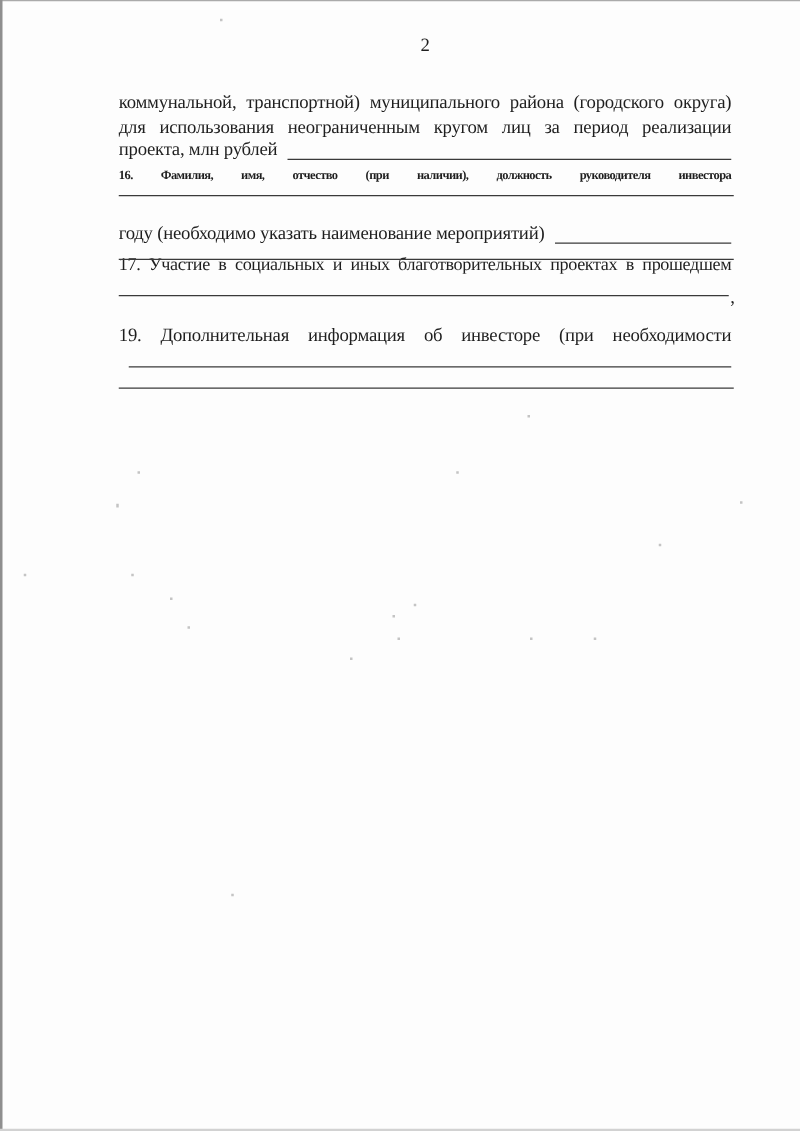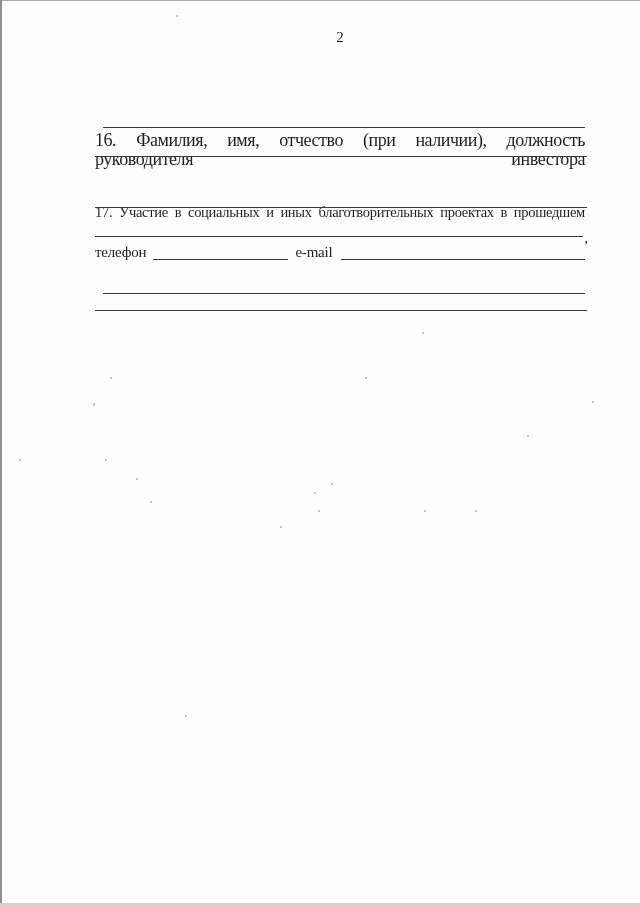--- a/index.html
+++ b/index.html
@@ -35,21 +35,21 @@
     font-size: 15px;
     letter-spacing: -0.2px;
     white-space: nowrap;
   }
   .just {
     white-space: normal;
     text-align: justify;
     text-align-last: justify;
   }
   .indent { text-indent: 33px; }
-  .tight     { font-size: 18px;   letter-spacing: -0.45px; }
+  .tight     { font-size: 10px;   letter-spacing: -0.45px; font-weight: bold; }
   .semitight { font-size: 14.5px; letter-spacing: -0.3px; margin-top: 44px; }
 
   .flexline { display: flex; align-items: flex-start; }
   .flexline .txt { flex: 0 0 auto; }
   .blank {
     height: 16px;
     border-bottom: 1px solid #3a3a3a;
   }
   .blank.fillrest { flex: 1 1 auto; margin-left: 8px; }
   .blank.phoneblank { flex: 0 0 135px; margin: 0 7px 0 7px; }
@@ -85,41 +85,43 @@
 <body>
 
 <div class="sheet">
 
   <div class="edge-top"></div>
   <div class="edge-left"></div>
   <div class="edge-bottom"></div>
 
   <div class="pagenum">2</div>
 
+  <div class="line just" style="top:73px">коммунальной, транспортной) муниципального района (городского округа)</div>
+  <div class="line just" style="top:93px">для использования неограниченным кругом лиц за период реализации</div>
   <div class="line flexline" style="top:111px">
+    <span class="txt">проекта, млн рублей</span>
     <span class="blank fillrest"></span>
   </div>
 
   <div class="line just tight" style="top:131px">16. Фамилия, имя, отчество (при наличии), должность руководителя инвестора</div>
   <div class="blankrow" style="top:140px"></div>
 
   <div class="line just semitight" style="top:159px">17. Участие в социальных и иных благотворительных проектах в прошедшем</div>
+  <div class="line flexline" style="top:178px">
+    <span class="txt">году (необходимо указать наименование мероприятий)</span>
+    <span class="blank fillrest"></span>
+  </div>
   <div class="blankrow" style="top:191px"></div>
 
   <div class="blankrow-flex" style="top:221px">
     <span class="blank"></span>
     <span class="comma">,</span>
   </div>
-  <div class="line flexline" style="top:243px">
-    <span class="txt">телефон</span>
-    <span class="blank phoneblank"></span>
-    <span class="txt">e-mail</span>
-    <span class="blank fillrest"></span>
-  </div>
 
+  <div class="line just" style="top:260px">19. Дополнительная информация об инвесторе (при необходимости</div>
   <div class="line flexline" style="top:277px">
     <span class="blank fillrest"></span>
   </div>
   <div class="blankrow" style="top:294px"></div>
 
   <div>
     <div class="speck" style="left:176px;top:15px"></div>
     <div class="speck" style="left:422px;top:332px"></div>
     <div class="speck" style="left:110px;top:377px"></div>
     <div class="speck" style="left:365px;top:377px"></div>

